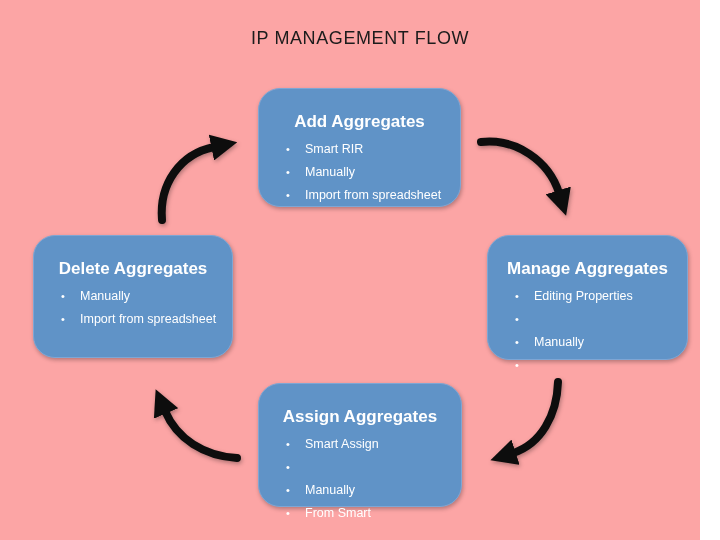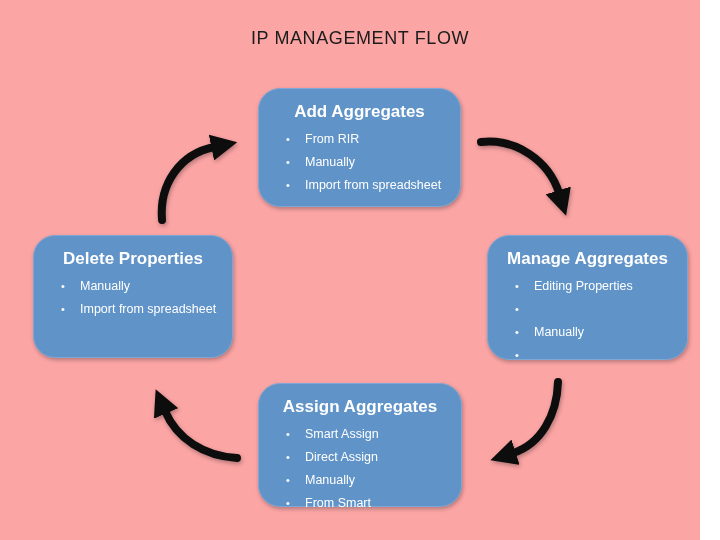--- a/index.html
+++ b/index.html
@@ -26,21 +26,21 @@
     letter-spacing: 0.6px;
     color: #1c1c1c;
   }
   .box {
     position: absolute;
     background: #6093c7;
     border: 1px solid #7fa6d4;
     border-radius: 22px;
     box-shadow: 1px 2px 4px rgba(0,0,0,0.28);
     box-sizing: border-box;
-    padding-top: 11px;
+    padding-top: 21px;
     color: #ffffff;
   }
   .box-title {
     text-align: center;
     font-size: 17px;
     font-weight: 700;
     line-height: 23px;
     color: #ffffff;
   }
   .box-list {
@@ -99,21 +99,21 @@
     <path class="arrow" d="M 558 382 C 557 415, 541 444, 513 453" marker-end="url(#ah)"></path>
     <path class="arrow" d="M 237 458 C 204 456, 177 439, 165 411" marker-end="url(#ah)"></path>
     <path class="arrow" d="M 162 220 C 159 184, 180 154, 214 147" marker-end="url(#ah)"></path>
   </svg>
 
   <div class="box pos-add">
     <div class="box-title">Add Aggregates</div>
     <ul class="box-list">
       <li>
         <span class="bullet-dot">•</span>
-        <span class="bullet-text">From RIR</span>
+        <span class="bullet-text">Smart RIR</span>
       </li>
       <li>
         <span class="bullet-dot">•</span>
         <span class="bullet-text">Manually</span>
       </li>
       <li>
         <span class="bullet-dot">•</span>
         <span class="bullet-text">Import from spreadsheet</span>
       </li>
     </ul>
@@ -141,35 +141,34 @@
 
   <div class="box pos-assign">
     <div class="box-title">Assign Aggregates</div>
     <ul class="box-list">
       <li>
         <span class="bullet-dot">•</span>
         <span class="bullet-text">Smart Assign</span>
       </li>
       <li>
         <span class="bullet-dot">•</span>
-        <span class="bullet-text">Direct Assign</span>
       </li>
       <li>
         <span class="bullet-dot">•</span>
         <span class="bullet-text">Manually</span>
       </li>
       <li>
         <span class="bullet-dot">•</span>
         <span class="bullet-text">From Smart</span>
       </li>
     </ul>
   </div>
 
   <div class="box pos-delete">
-    <div class="box-title">Delete Properties</div>
+    <div class="box-title">Delete Aggregates</div>
     <ul class="box-list">
       <li>
         <span class="bullet-dot">•</span>
         <span class="bullet-text">Manually</span>
       </li>
       <li>
         <span class="bullet-dot">•</span>
         <span class="bullet-text">Import from spreadsheet</span>
       </li>
     </ul>

